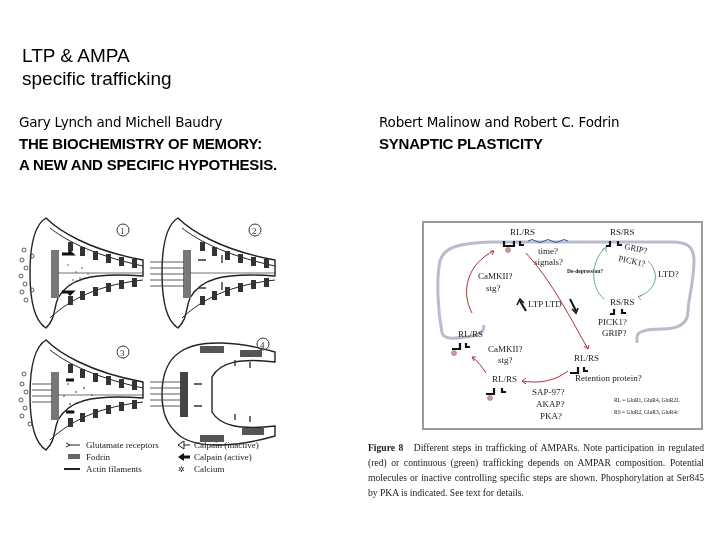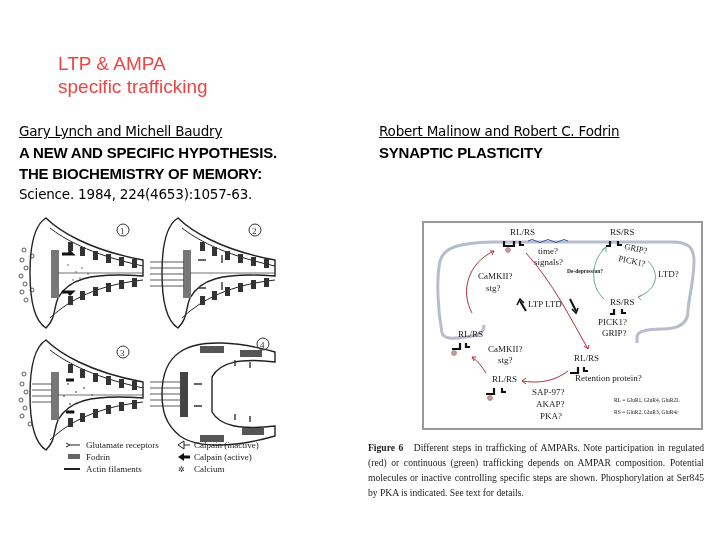--- a/index.html
+++ b/index.html
@@ -1,42 +1,41 @@
 <!DOCTYPE html>
 <html><head>
 <meta charset="utf-8">
 <style>
   html, body { margin:0; padding:0; }
   body { width:720px; height:540px; background:#ffffff; position:relative; overflow:hidden; font-family:"DejaVu Sans", sans-serif; color:#000; }
-  .title { position:absolute; left:22px; top:52px; color:#ef4444; font-family:"Liberation Sans", sans-serif; font-size:19px; line-height:23px;margin-left:36px; }
+  .title { position:absolute; left:22px; top:44px; color:#000000; font-family:"Liberation Sans", sans-serif; font-size:19px; line-height:23px; }
   .ref { position:absolute; font-family:"DejaVu Sans", sans-serif; font-size:13.5px; line-height:21px; white-space:nowrap; }
-  .ref .authors { text-decoration:underline; font-weight:normal; letter-spacing:-0.2px;margin-top:9px; }
+  .ref .authors { font-weight:normal; letter-spacing:-0.2px; }
   .ref .papertitle { font-family:"Liberation Sans", sans-serif; font-weight:bold; font-size:15px; letter-spacing:-0.2px; }
   .ref .cite { letter-spacing:-0.2px; }
   .ref-left { left:19px; top:112px; }
   .ref-right { left:379px; top:112px; }
   svg text { font-family:"Liberation Serif", serif; }
   .fig-left { position:absolute; left:18px; top:210px; width:260px; height:280px; }
   .fig-right { position:absolute; left:388px; top:221px; width:281px; height:209px;padding-left:34px; }
   .caption { position:absolute; left:368px; top:440px; width:336px; font-family:"Liberation Serif", serif; font-size:9.6px; line-height:15px; color:#222; text-align:justify; }
   .caption b { font-weight:bold; }
 </style>
 </head>
 <body>
 
 <div class="title">
   <div>LTP &amp; AMPA</div>
   <div>specific trafficking</div>
 </div>
 
 <div class="ref ref-left">
   <div class="authors">Gary Lynch and Michell Baudry</div>
+  <div class="papertitle">THE BIOCHEMISTRY OF MEMORY:</div>
   <div class="papertitle">A NEW AND SPECIFIC HYPOTHESIS.</div>
-  <div class="papertitle">THE BIOCHEMISTRY OF MEMORY:</div>
-  <div class="cite">Science. 1984, 224(4653):1057-63.</div>
 </div>
 
 <div class="ref ref-right">
   <div class="authors">Robert Malinow and Robert C. Fodrin</div>
   <div class="papertitle">SYNAPTIC PLASTICITY</div>
 </div>
 
 <div class="fig-left">
   <svg width="260" height="280" viewBox="0 0 260 280" xmlns="http://www.w3.org/2000/svg">
     <defs>
@@ -237,14 +236,14 @@
       <text x="114" y="186">AKAP?</text>
       <text x="118" y="198">PKA?</text>
 
       <text x="192" y="181" font-size="5.5">RL = GluR1, GluR4, GluR2L</text>
       <text x="192" y="193" font-size="5.5">RS = GluR2, GluR3, GluR4c</text>
     </g>
   </svg>
 </div>
 
 <div class="caption">
-  <b>Figure 6</b>&nbsp;&nbsp;&nbsp;<span>Different steps in trafficking of AMPARs. Note participation in regulated (red) or continuous (green) trafficking depends on AMPAR composition. Potential molecules or inactive controlling specific steps are shown. Phosphorylation at Ser845 by PKA is indicated. See text for details.</span>
+  <b>Figure 8</b>&nbsp;&nbsp;&nbsp;<span>Different steps in trafficking of AMPARs. Note participation in regulated (red) or continuous (green) trafficking depends on AMPAR composition. Potential molecules or inactive controlling specific steps are shown. Phosphorylation at Ser845 by PKA is indicated. See text for details.</span>
 </div>
 
 </body></html>

